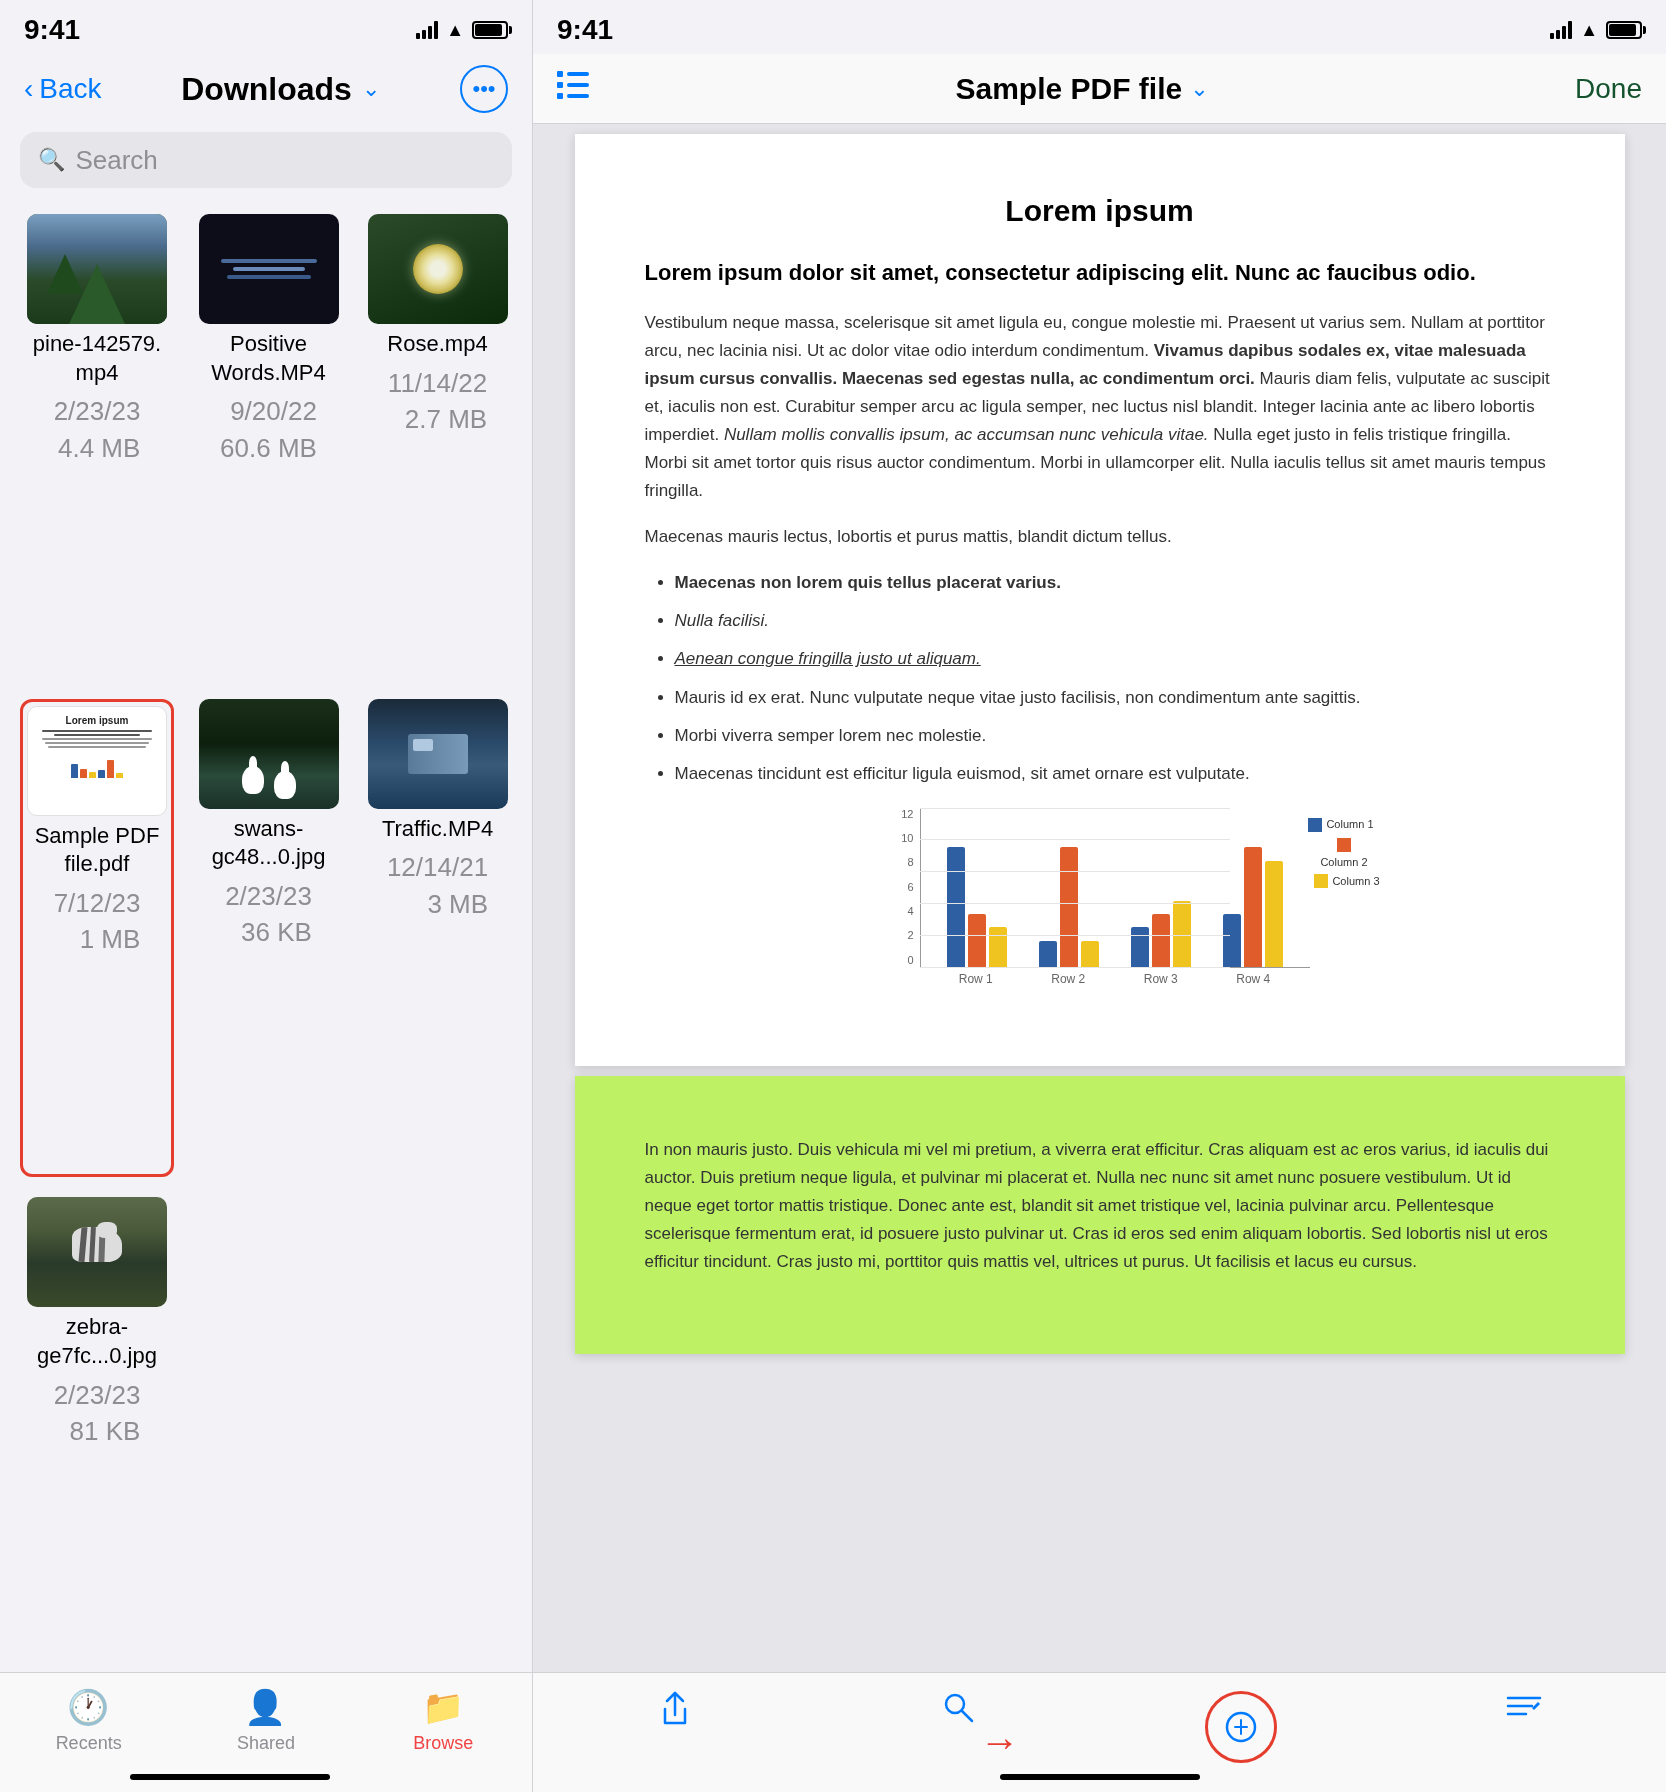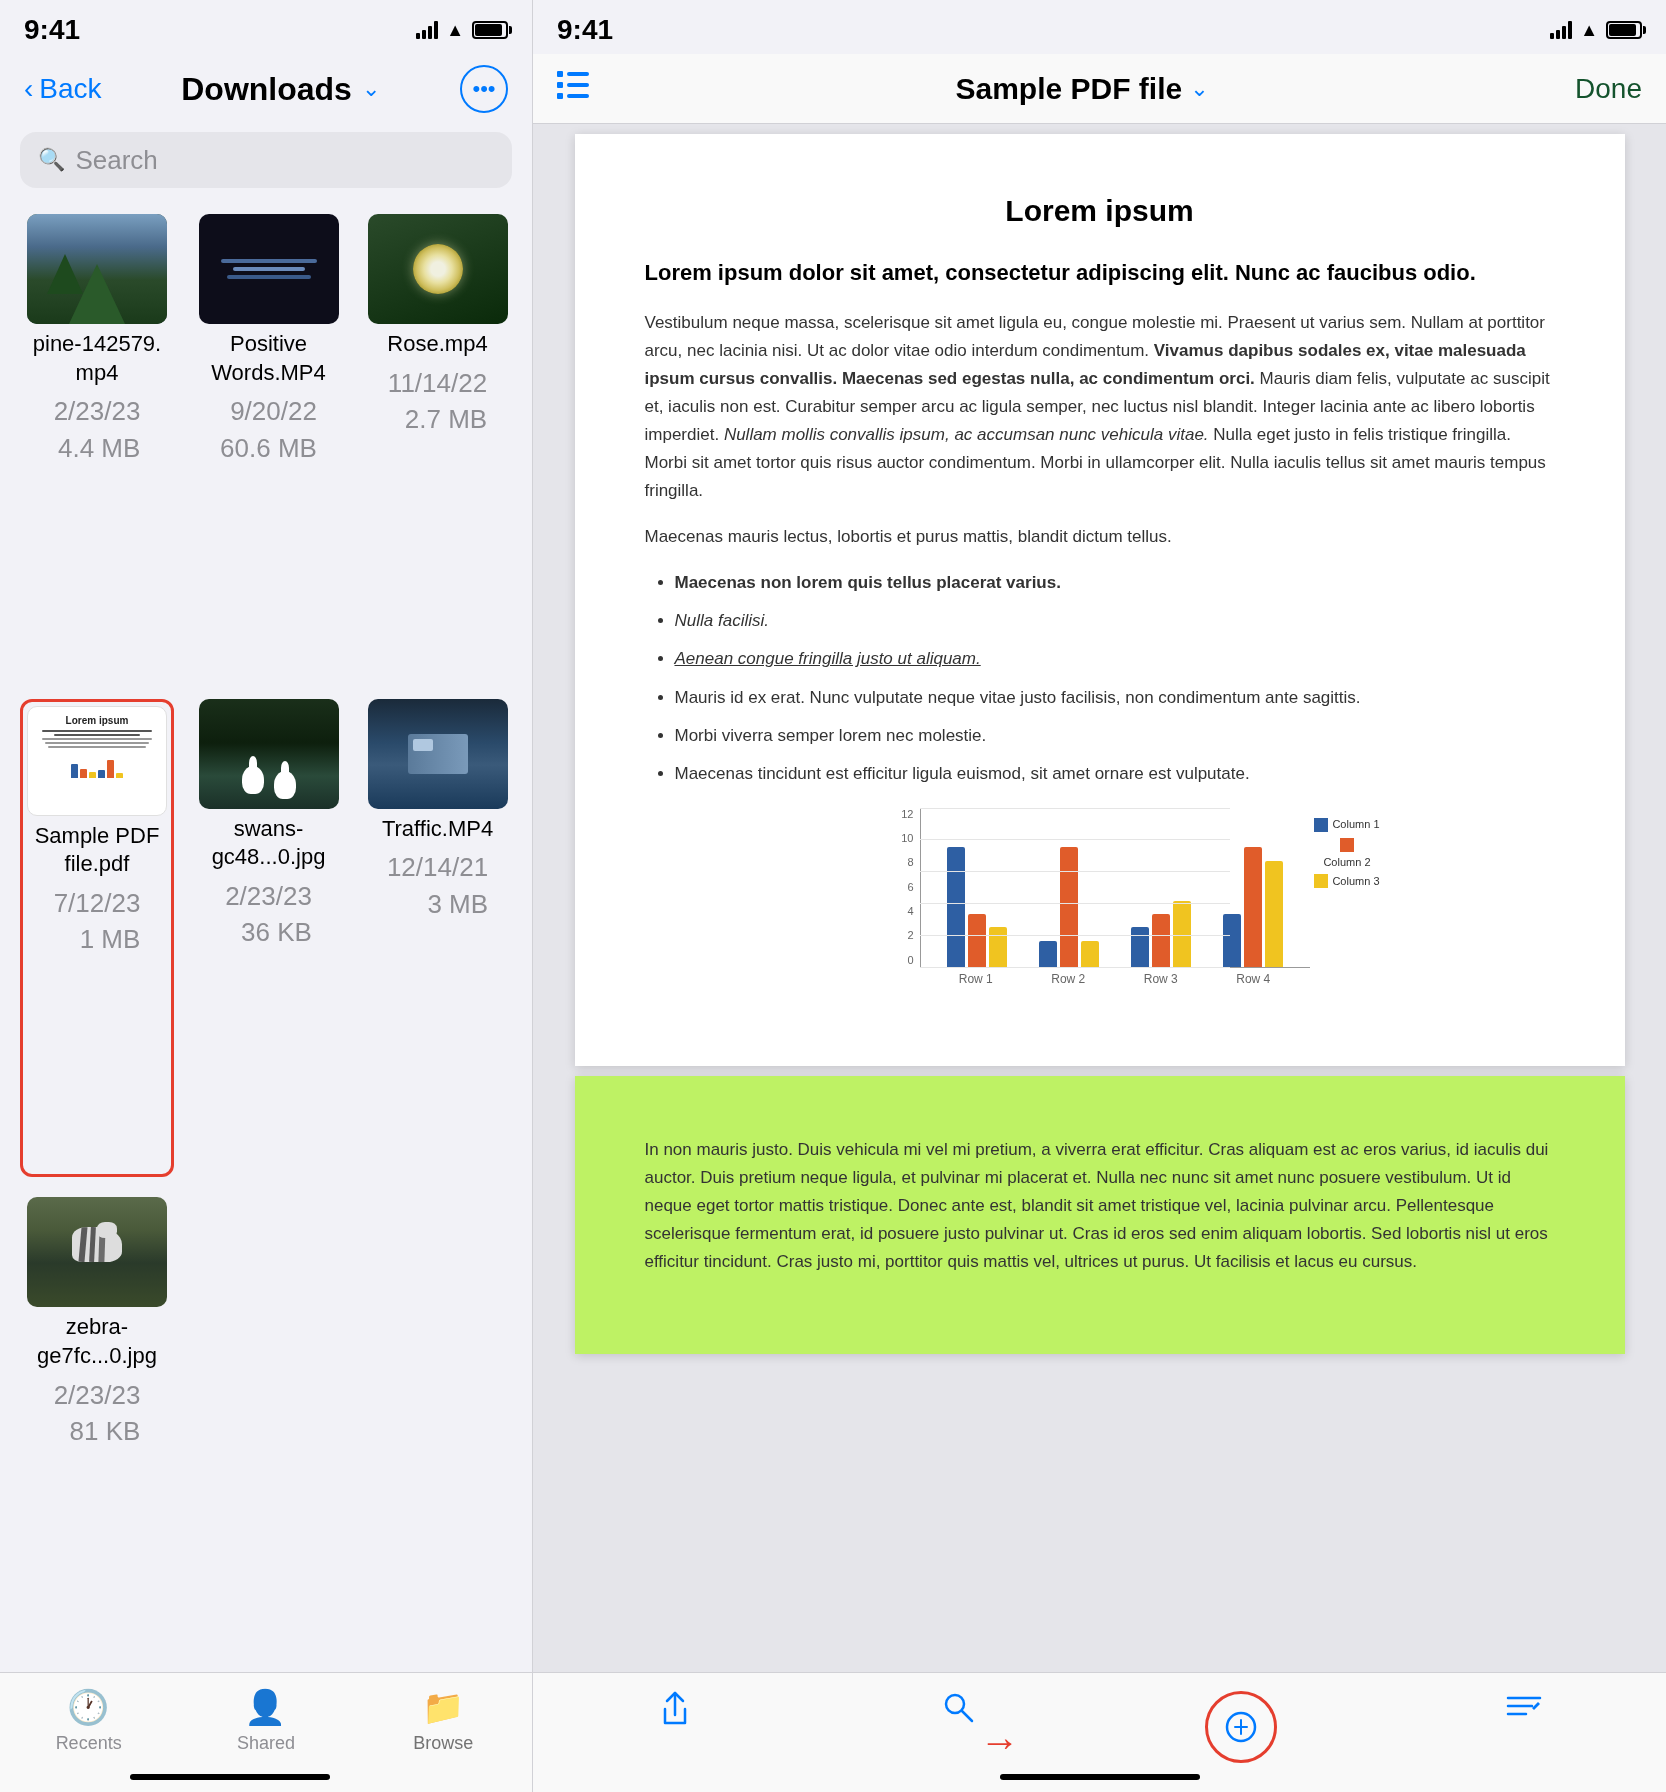--- a/index.html
+++ b/index.html
@@ -209,21 +209,21 @@
       gap: 6px;
       width: 120px;
     }
     .tab-icon {
       font-size: 34px;
     }
     .tab-label {
       font-size: 18px;
       color: #8e8e93;
     }
-    .tab-label.active { color: #737373; }
+    .tab-label.active { color: #ef4444; }
     .tab-icon.active { color: #007aff; }
 
     .home-indicator-left {
       position: absolute;
       bottom: 12px;
       left: 130px;
       width: 200px;
       height: 6px;
       background: #000;
       border-radius: 3px;
@@ -648,21 +648,21 @@
 
             <div style="position:absolute;right:-70px;top:10px;display:flex;flex-direction:column;gap:6px;">
               <div style="display:flex;align-items:flex-start;gap:4px;">
                 <div style="width:14px;height:14px;background:#2e5fa3;"></div>
                 <span style="font-size:11px;color:#333;">Column 1</span>
               </div>
               <div style="display:flex;align-items:center;gap:4px;flex-direction:column;">
                 <div style="width:14px;height:14px;background:#e05c2a;"></div>
                 <span style="font-size:11px;color:#333;">Column 2</span>
               </div>
-              <div style="display:flex;align-items:center;gap:4px;">
+              <div style="display:flex;align-items:center;gap:4px;margin-left:6px;">
                 <div style="width:14px;height:14px;background:#f0c420;"></div>
                 <span style="font-size:11px;color:#333;">Column 3</span>
               </div>
             </div>
           </div>
         </div>
       </div>
     </div>
 
     <div class="pdf-page2">

